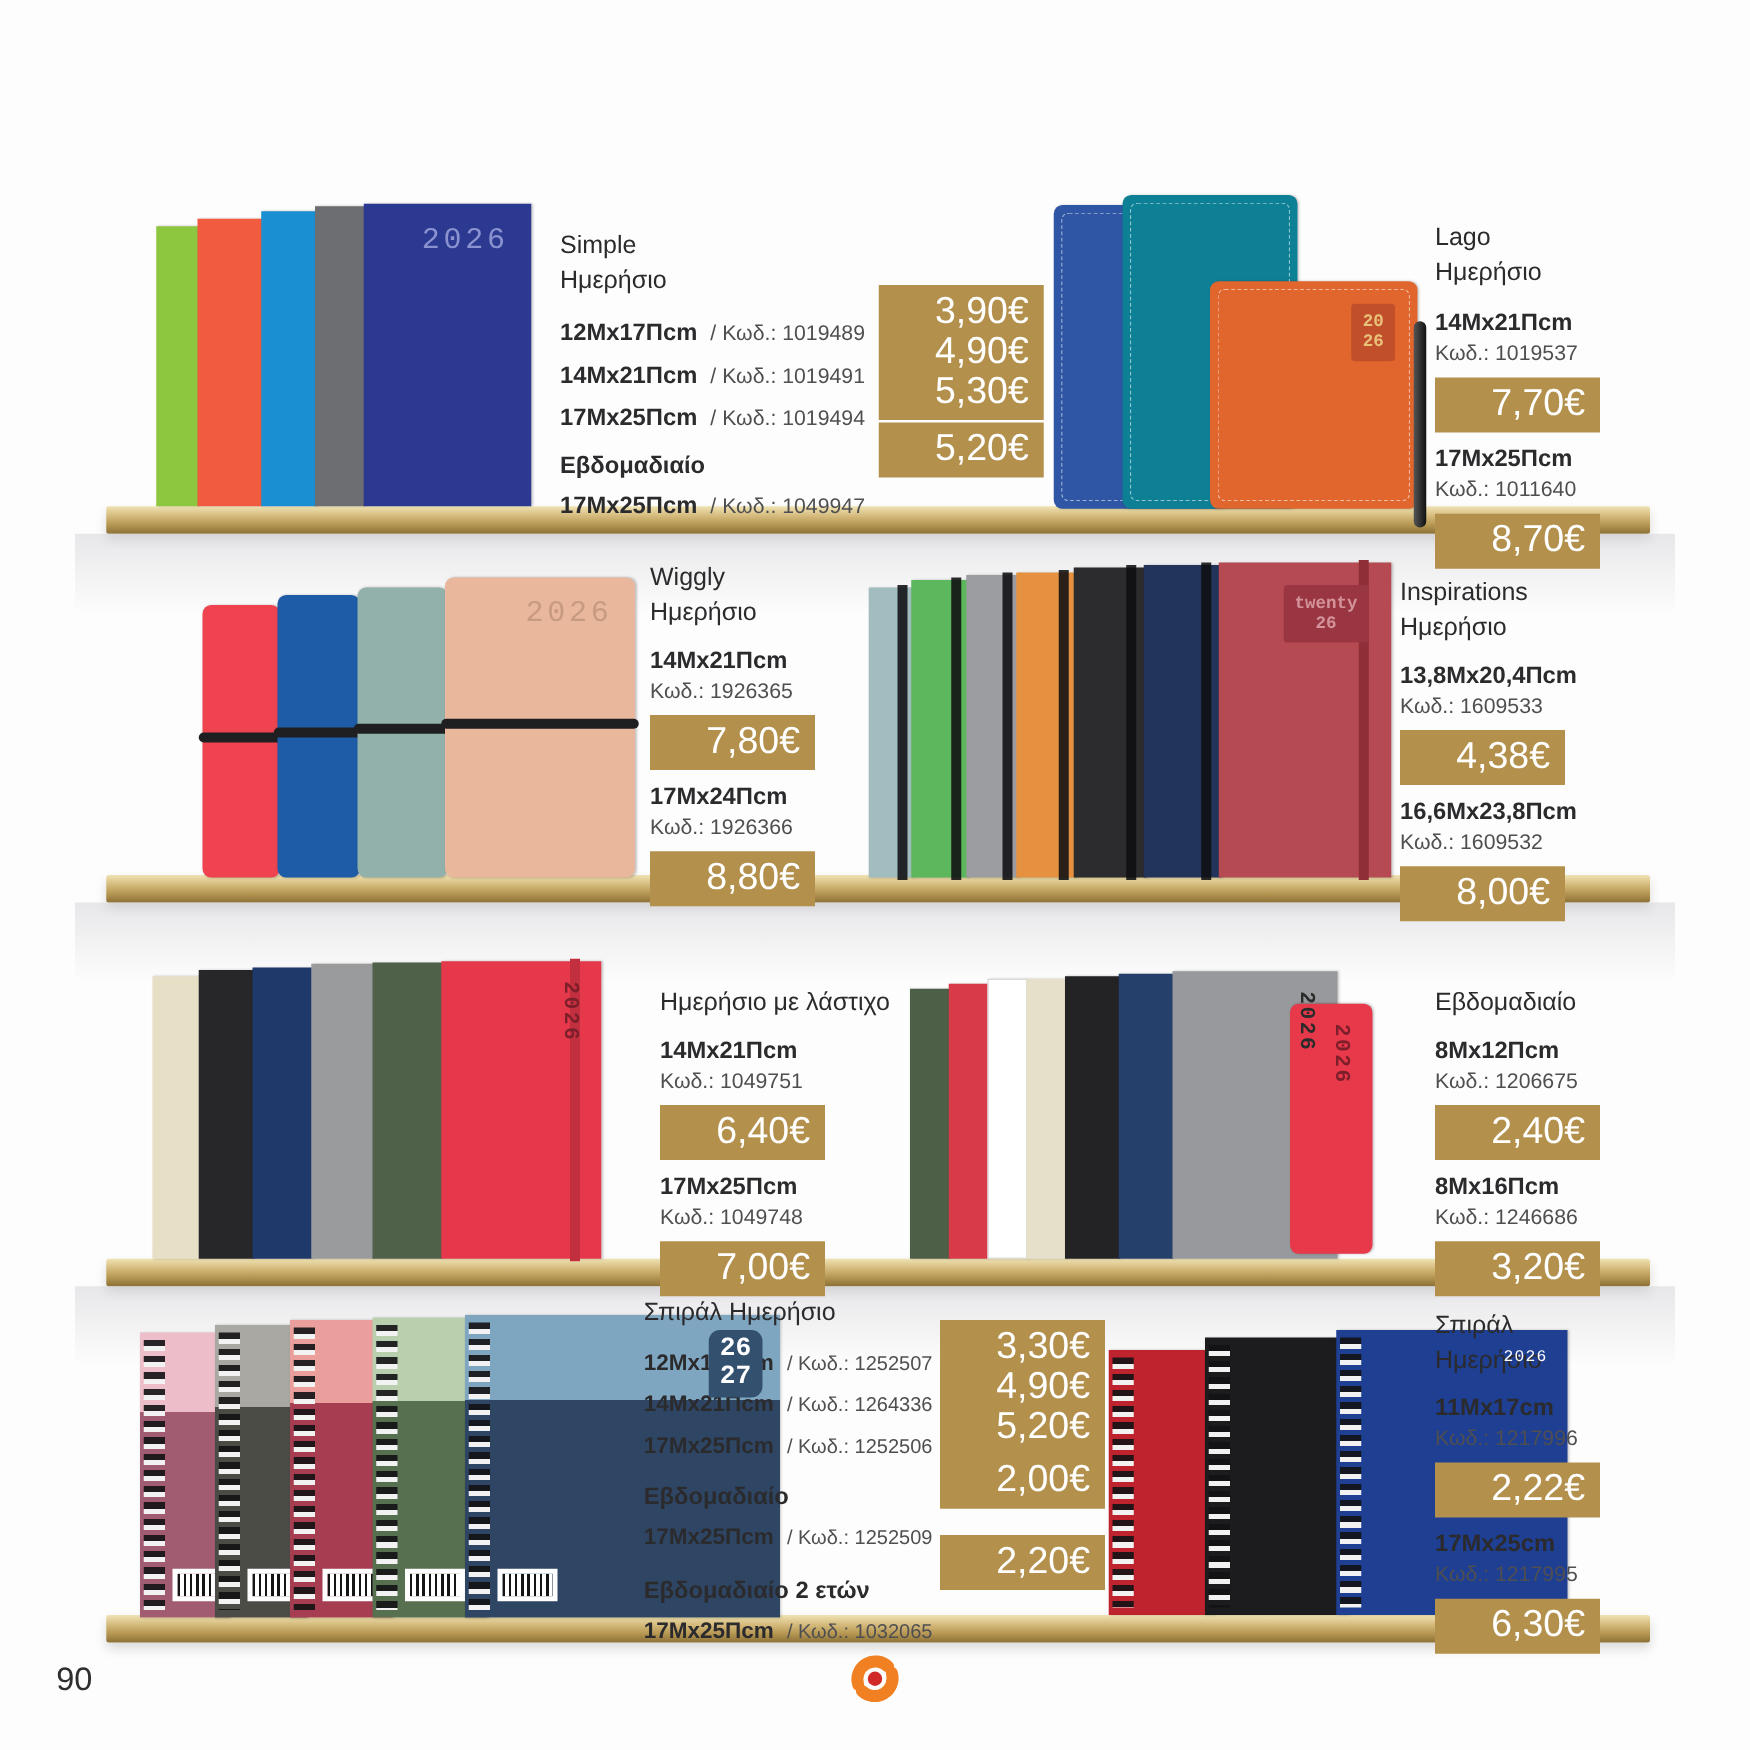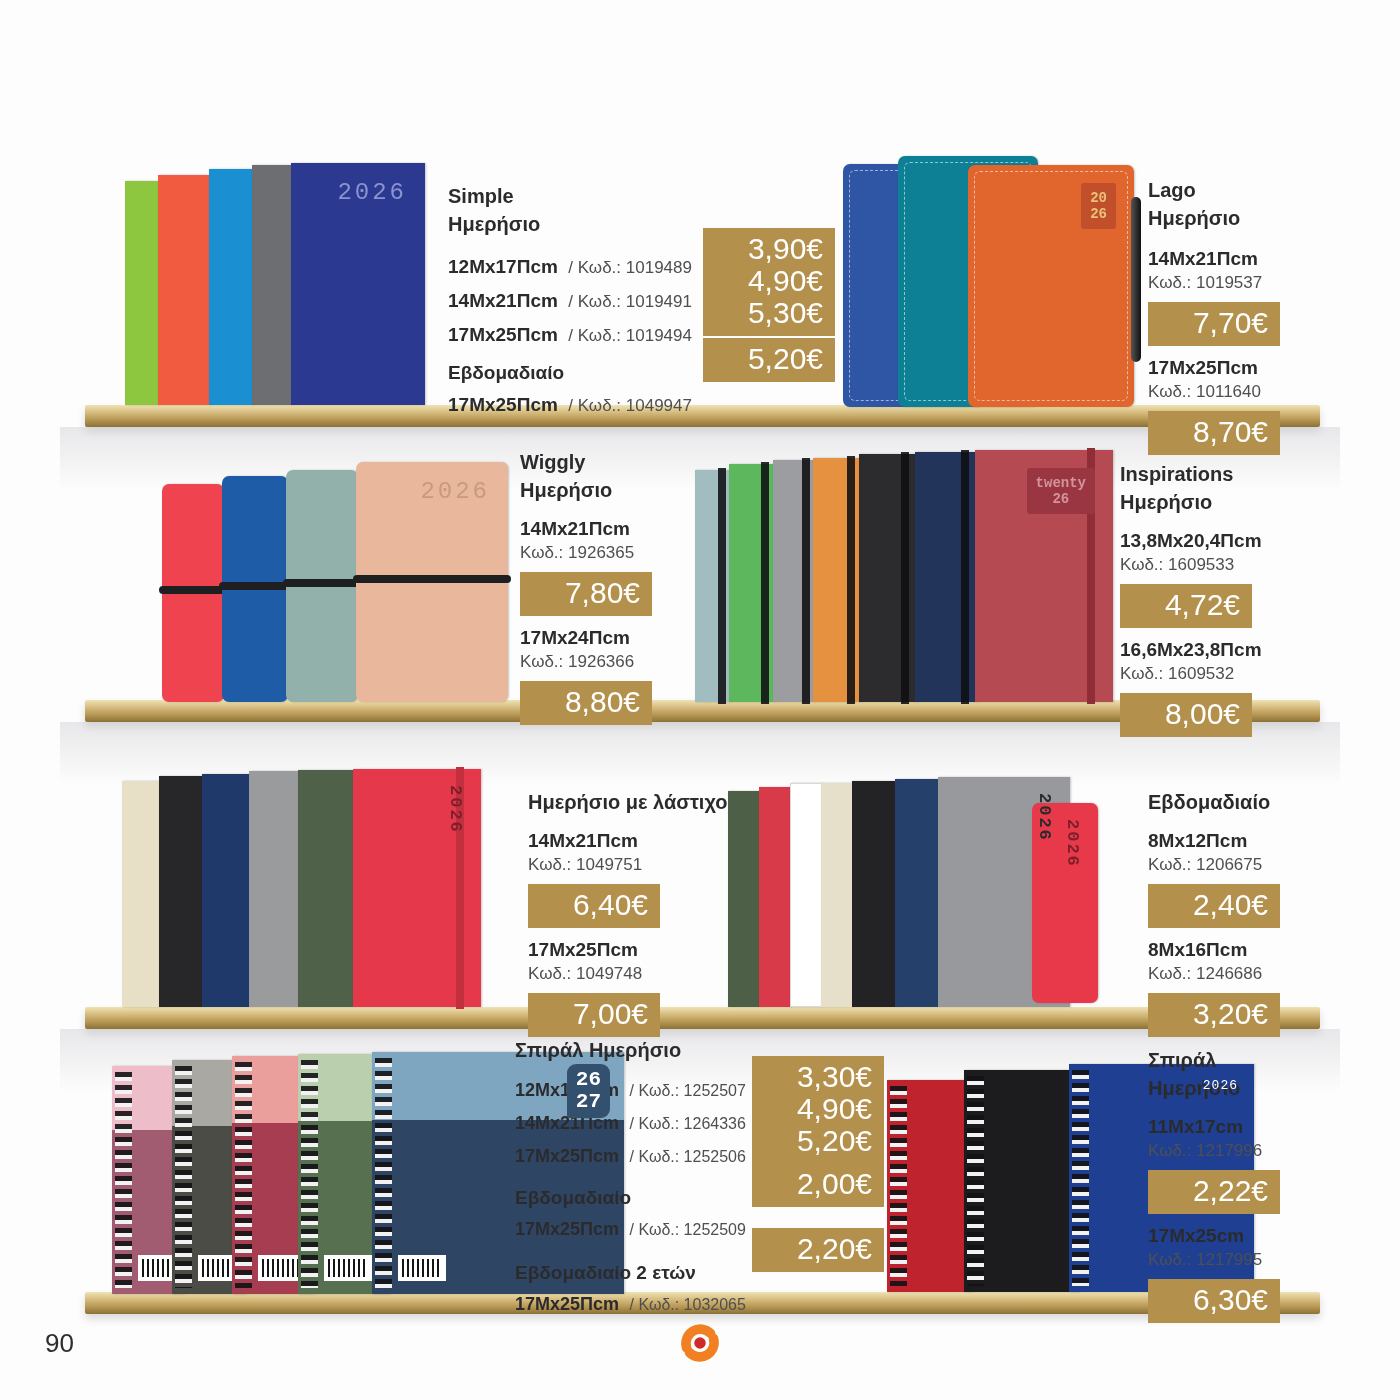--- a/index.html
+++ b/index.html
@@ -35,21 +35,21 @@
   .book-label{position:absolute;z-index:3;}
   .lbl-tr{top:16px;right:18px;font-size:24px;letter-spacing:3px;color:rgba(255,255,255,.6);}
   .lbl-tr-sm{top:14px;right:16px;font-size:13px;letter-spacing:1px;color:#fff;}
   .lbl-vert{top:16px;right:16px;writing-mode:vertical-rl;font-size:17px;letter-spacing:2px;font-weight:bold;}
   .lbl-patch{top:18px;right:18px;padding:7px 9px;font-size:14px;line-height:1.15;white-space:pre-line;
              text-align:center;border-radius:3px;font-weight:bold;}
   .lbl-badge{top:12px;right:14px;padding:5px 9px;font-size:21px;font-weight:bold;line-height:1.05;
              white-space:pre-line;border-radius:9px 9px 9px 2px;}
   
   .iblock{position:absolute;}
-  .pname{font-size:20px;font-weight:bold;line-height:1.4;color:#2b2b2e;}
+  .pname{font-size:20px;font-weight:normal;line-height:1.4;color:#2b2b2e;}
   .psize{font-size:19px;font-weight:bold;color:#2b2b2e;display:block;margin-top:11px;}
   .pcode{font-size:17px;color:#4f4f52;display:block;margin-top:3px;}
   .row{margin-top:12px;white-space:nowrap;}
   .row .psize{display:inline;margin:0;}
   .row .pcode{display:inline;margin-left:6px;}
   .subhead{font-size:19px;font-weight:bold;margin-top:16px;color:#2b2b2e;}
   .pricebox{background:#b3914d;color:#fff;font-size:30px;width:116px;text-align:right;
             padding:4px 12px 6px 4px;margin-top:9px;}
   .price-group{position:absolute;background:#b3914d;color:#fff;width:116px;text-align:right;
             padding:5px 12px 7px 4px;font-size:30px;line-height:1.07;}
@@ -110,21 +110,21 @@
     <div>4,90€</div>
     <div>5,30€</div>
   </div>
   <div class="price-group" style="left:703px;top:338px">
     <div>5,20€</div>
   </div>
 
   <div class="stack" style="left:843px;bottom:993px">
       <div class="book rounded stitched" style="width: 140px; height: 243px; background: rgb(46, 86, 165);"></div>
       <div class="book rounded stitched" style="width: 140px; height: 251px; background: rgb(14, 128, 150); margin-left: -85px;"></div>
-      <div class="book rounded stitched pen" style="width: 166px; height: 242px; background: rgb(224, 102, 46); margin-left: -70px;">
+      <div class="book rounded stitched pen" style="width: 166px; height: 182px; background: rgb(224, 102, 46); margin-left: -70px;">
         <span class="pen-bar"></span>
         <span class="book-label lbl-patch" style="color: rgb(233, 194, 122); background: rgb(193, 79, 43);">20
 26</span>
       </div>
     </div>
 
   <div class="iblock" style="left:1148px;top:176px;width:235px">
     <div class="pname">Lago</div>
     <div class="pname">Ημερήσιο</div>
     <span class="psize" style="margin-top:16px">14Mx21Πcm</span>
@@ -166,21 +166,21 @@
         <span class="book-label lbl-patch" style="color: rgb(212, 147, 155); background: rgb(153, 54, 65);">twenty
 26</span>
       </div>
     </div>
 
   <div class="iblock" style="left:1120px;top:460px;width:245px">
     <div class="pname">Inspirations</div>
     <div class="pname">Ημερήσιο</div>
     <span class="psize" style="margin-top:14px">13,8Mx20,4Πcm</span>
     <span class="pcode">Κωδ.: 1609533</span>
-    <div class="pricebox">4,72€</div>
+    <div class="pricebox">4,38€</div>
     <span class="psize">16,6Mx23,8Πcm</span>
     <span class="pcode">Κωδ.: 1609532</span>
     <div class="pricebox">8,00€</div>
   </div>
 
   <div class="stack" style="left:122px;bottom:393px">
       <div class="book " style="width: 38px; height: 226px; background: rgb(231, 224, 199);"></div>
       <div class="book " style="width: 44px; height: 231px; background: rgb(39, 39, 41); margin-left: -1px;"></div>
       <div class="book " style="width: 48px; height: 233px; background: rgb(32, 57, 107); margin-left: -1px;"></div>
       <div class="book " style="width: 50px; height: 236px; background: rgb(154, 155, 157); margin-left: -1px;"></div>

